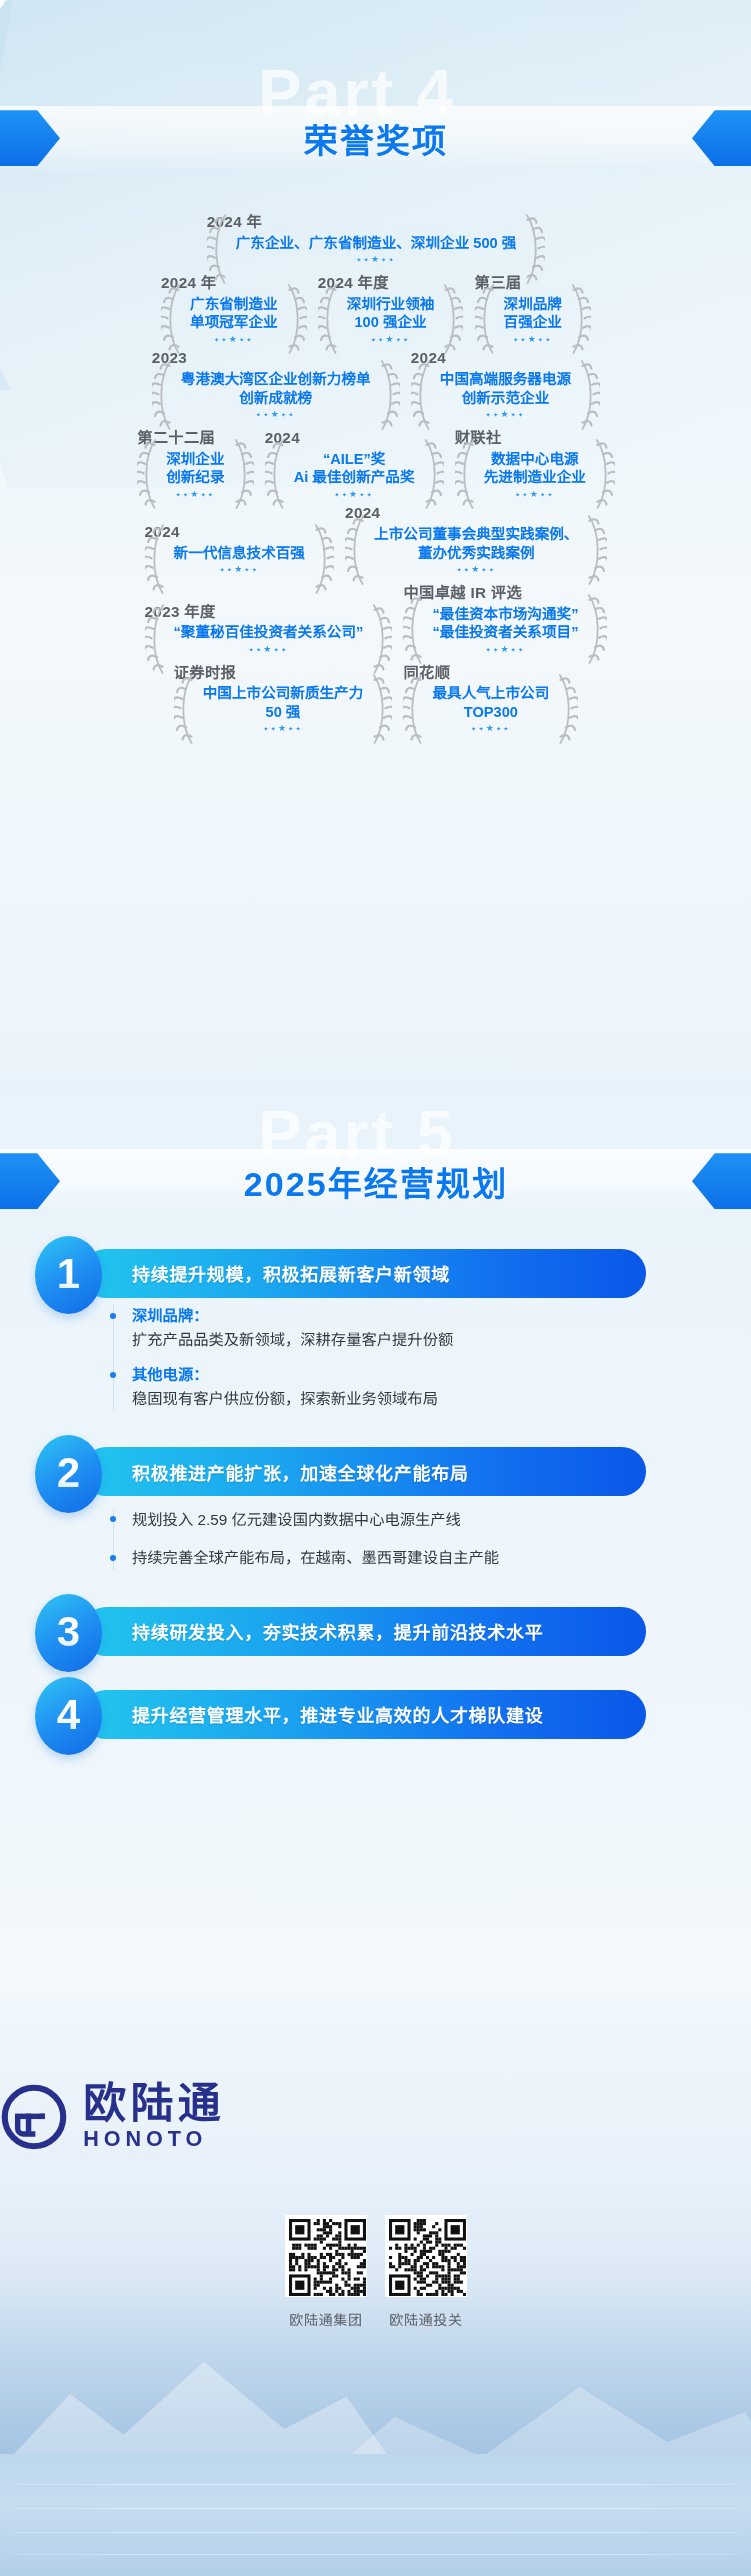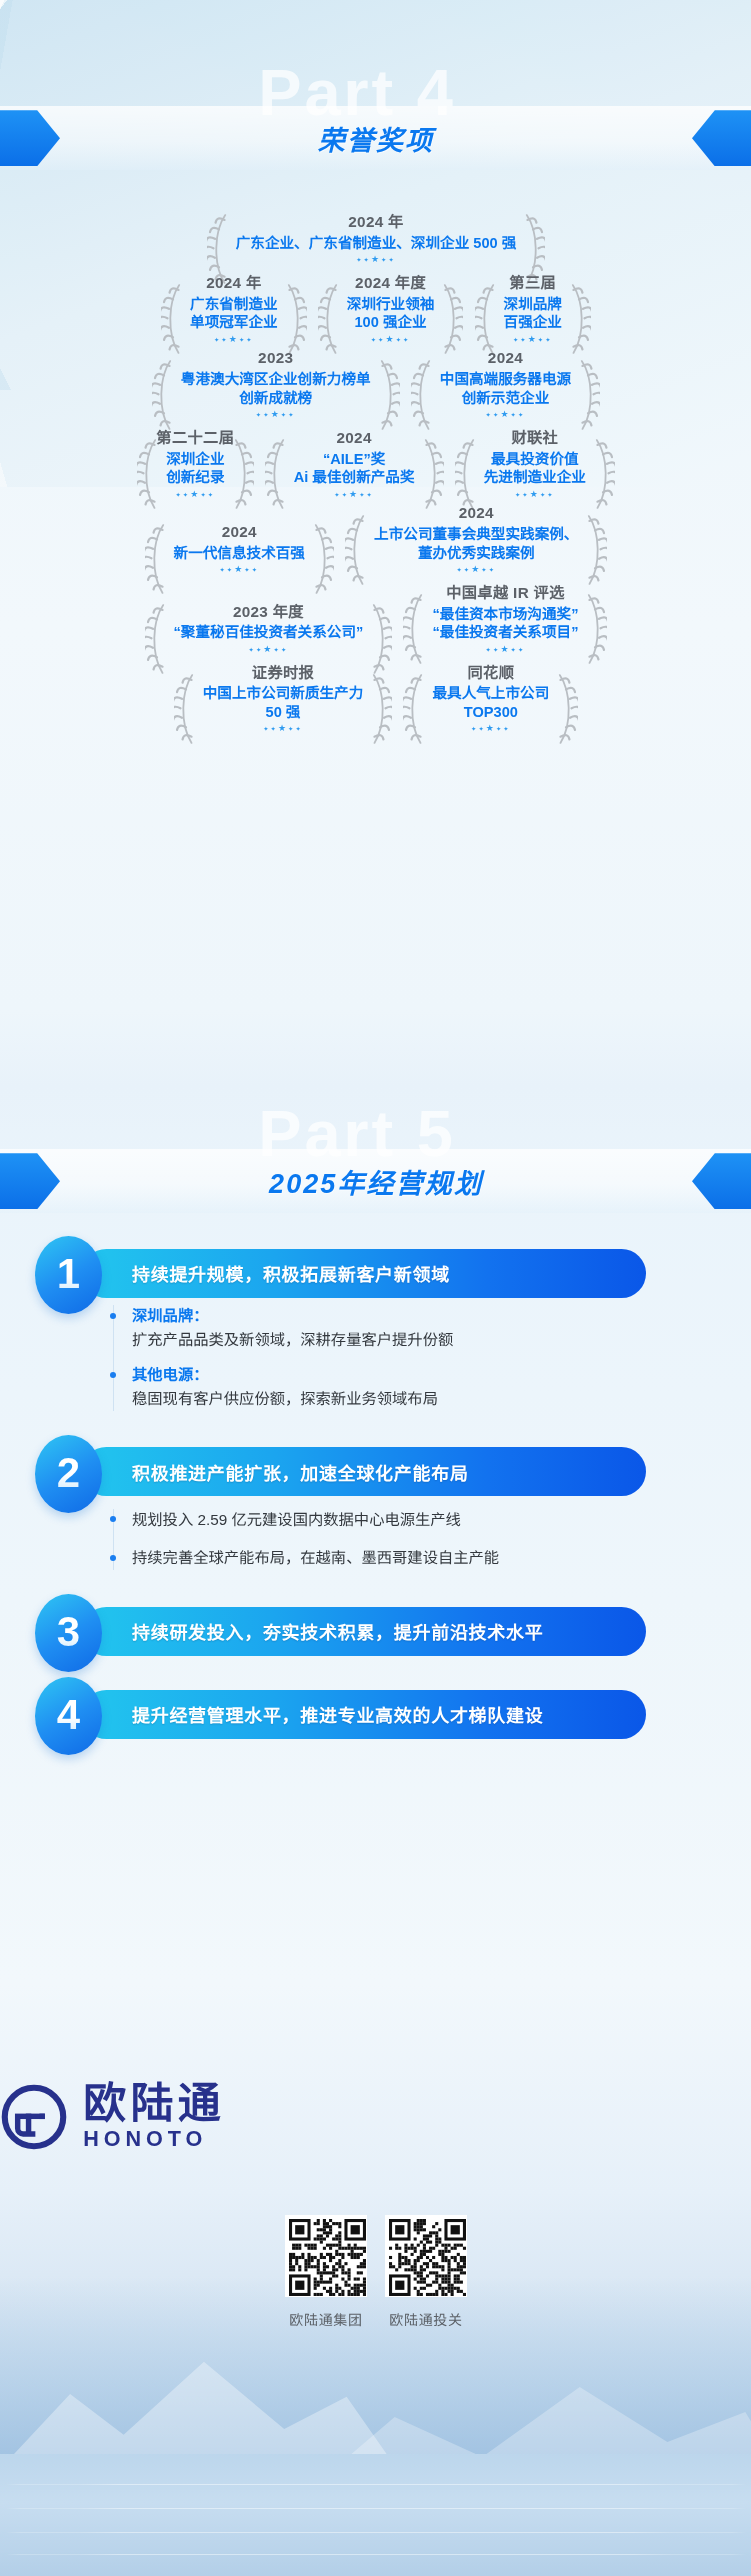--- a/index.html
+++ b/index.html
@@ -94,38 +94,37 @@
   }
   .banner-arrow {
     position: absolute; top: 4.2px; width: 60px; height: 56px;
     background: linear-gradient(180deg, #1e92f5 0%, #0b6fe8 100%);
   }
   .banner-arrow.left  { left: 0;  clip-path: polygon(0 0, 62% 0, 100% 50%, 62% 100%, 0 100%); }
   .banner-arrow.right { right: 0; clip-path: polygon(100% 0, 38% 0, 0 50%, 38% 100%, 100% 100%); }
 
   .banner-title {
     position: relative;
-    font-size: 27px; font-weight: bold; letter-spacing: 2.1px;
+    font-size: 34px; font-weight: bold; letter-spacing: 2.1px;
     color: #0a78ef;
     text-shadow: 0.7px 0.7px 0 rgba(255,255,255,.6);
-    font-style: italic;
   }
 
   
   .awards { position: absolute; left: 0; top: 209px; width: 752px; }
 
   .award-row {
     display: flex; justify-content: center; align-items: flex-end;
     width: 752px;
     margin-bottom: 5.6px;
   }
 
   .award {
     position: relative;
-    display: flex; flex-direction: column; align-items: center;
+    display: flex; flex-direction: column; align-items: flex-start;
     padding: 0 5.6px;
   }
 
   .award .year {
     font-size: 15.3px; color: #5c6168; font-weight: bold;
     letter-spacing: 0.3px; margin-bottom: 2.8px; white-space: nowrap;
   }
   .award .body {
     position: relative;
     display: flex; flex-direction: column; align-items: center; justify-content: center;
@@ -538,21 +537,21 @@
                   <path d="M8 3 C24 26, 26 74, 9 101"></path>
                   <path d="M9 10 q11 -6 13 4" stroke-width="3.2"></path>
                   <path d="M17 23.666666666666664 q11 -6 13 4" stroke-width="3.2"></path>
                   <path d="M22.856406460551018 37.33333333333333 q11 -6 13 4" stroke-width="3.2"></path>
                   <path d="M25 51 q11 -6 13 4" stroke-width="3.2"></path>
                   <path d="M22.85640646055102 64.66666666666666 q11 -6 13 4" stroke-width="3.2"></path>
                   <path d="M17 78.33333333333334 q11 -6 13 4" stroke-width="3.2"></path>
                   <path d="M9.000000000000002 92 q11 -6 13 4" stroke-width="3.2"></path>
                 </g>
               </svg></span>
-            <div class="name">最具投资价值</div>
+            <div class="name">数据中心电源</div>
             <div class="name">先进制造业企业</div>
             <div class="stars"><span>✦</span><span>✦</span><span class="big">★</span><span>✦</span><span>✦</span></div>
           </div>
         </div>
       </div>
       <div class="award-row">
         <div class="award">
           <div class="year">2024</div>
           <div class="body">
             <span class="laurel l"><svg viewBox="0 0 34 104" width="24" height="72">

